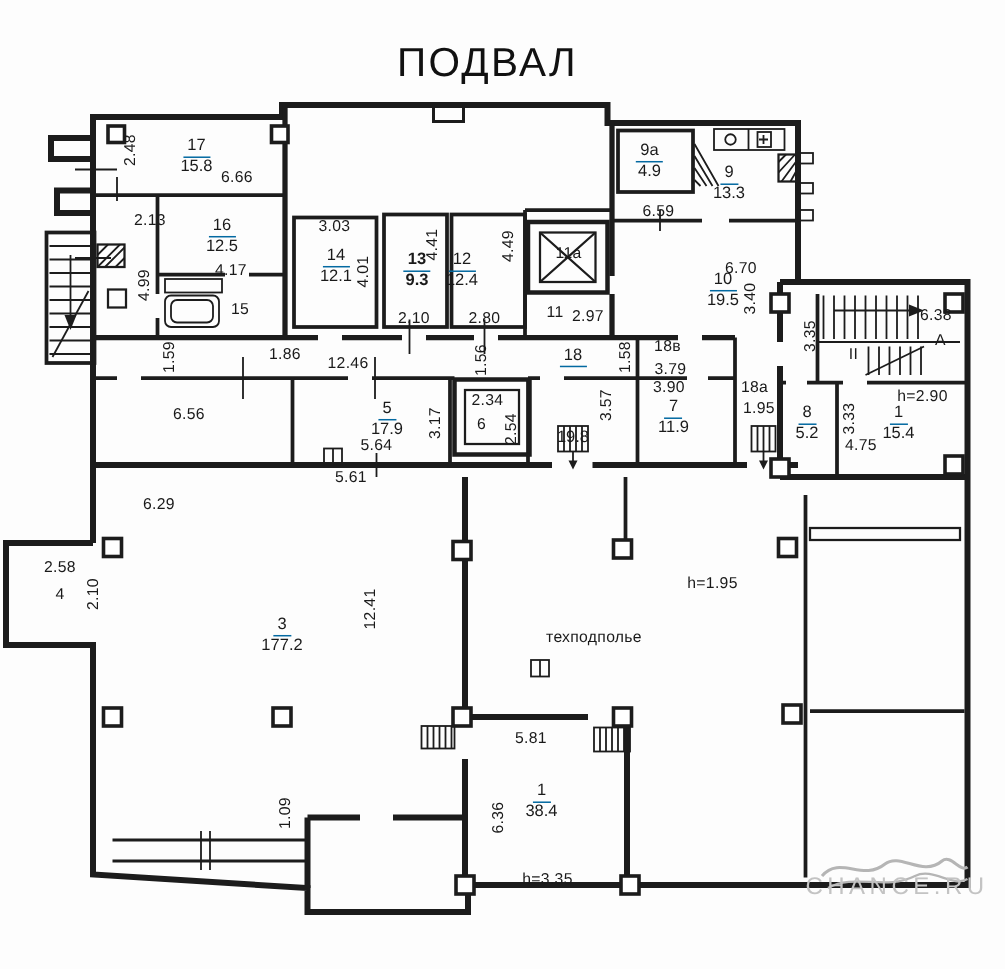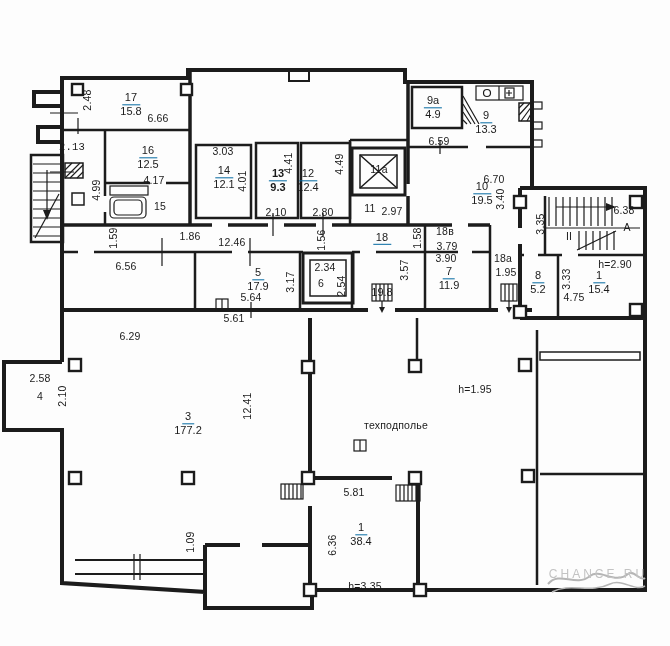--- a/index.html
+++ b/index.html
@@ -7,22 +7,22 @@
         font-family:"Liberation Sans",sans-serif;color:#1a1a1a;overflow:hidden;}
   .plan svg{position:absolute;left:0;top:0;}
   .title{position:absolute;left:325px;top:42px;transform:translate(-50%,-50%);
          font-size:27px;letter-spacing:1.5px;color:#111;}
   .lbl{position:absolute;transform:translate(-50%,-50%);font-size:10.5px;
        white-space:nowrap;letter-spacing:.2px;}
   .lbl.v{transform:translate(-50%,-50%) rotate(-90deg);}
   .room{position:absolute;transform:translate(-50%,-50%);display:flex;
         flex-direction:column;align-items:center;font-size:11px;line-height:1.2;}
   .room .num{border-bottom:1px solid #0369a1;padding:0 3px;}
-  .wm{position:absolute;left:598px;top:574px;transform:translate(-50%,-50%);
-      font-size:12px;letter-spacing:3px;color:#c3c3c3;}
+  .wm{position:absolute;left:598px;top:592px;transform:translate(-50%,-50%);
+      font-size:16px;letter-spacing:3px;color:#c3c3c3;}
 </style>
 </head>
 <body>
 
 <div class="plan">
 
 <svg width="670" height="646" viewBox="0 0 670 646">
 
   <g stroke="#1c1c1c" stroke-width="4" fill="none">
     <path d="M62,362 L62,78 L188,78 L188,70 L405,70 L405,82 L532,82 L532,188"></path>
@@ -157,20 +157,21 @@
     <rect x="354" y="440" width="12" height="11"></rect>
         <path d="M360,440 L360,451"></path>
   </g>
 
   <g stroke="#b5b5b5" fill="none" stroke-width="2">
     <path d="M548,584 C560,570 575,588 590,576 C600,568 615,585 628,574 C634,569 640,582 645,578"></path>
     <path d="M552,592 C570,582 590,594 610,584 C622,578 635,592 645,586" stroke-width="1.5"></path>
   </g>
 </svg>
 
+<div class="title">ПОДВАЛ</div>
 <div id="labels-layer">
       <div class="room" style="left: 131px; top: 105px;">
         <span class="num">17</span>
         <span class="area">15.8</span>
       </div>
       <div class="room" style="left: 148px; top: 158px;">
         <span class="num">16</span>
         <span class="area">12.5</span>
       </div>
       <div class="room" style="left: 224px; top: 178px;">
@@ -220,40 +221,40 @@
       <div class="room" style="left: 188px; top: 424px;">
         <span class="num">3</span>
         <span class="area">177.2</span>
       </div>
       <div class="room" style="left: 361px; top: 535px;">
         <span class="num">1</span>
         <span class="area">38.4</span>
       </div>
       <div class="lbl v" style="left: 87px; top: 100px;">2.48</div>
       <div class="lbl" style="left: 158px; top: 118px;">6.66</div>
-      <div class="lbl" style="left: 72px; top: 147px; font-family: Liberation Mono, monospace;">2.13</div>
+      <div class="lbl" style="left: 100px; top: 147px;">2.13</div>
       <div class="lbl" style="left: 154px; top: 180px;">4.17</div>
       <div class="lbl v" style="left: 96px; top: 190px;">4.99</div>
       <div class="lbl" style="left: 160px; top: 206px;">15</div>
       <div class="lbl" style="left: 223px; top: 151px;">3.03</div>
       <div class="lbl v" style="left: 242px; top: 181px;">4.01</div>
       <div class="lbl v" style="left: 288px; top: 163px;">4.41</div>
       <div class="lbl" style="left: 276px; top: 212px;">2.10</div>
       <div class="lbl v" style="left: 339px; top: 164px;">4.49</div>
       <div class="lbl" style="left: 323px; top: 212px;">2.80</div>
       <div class="lbl" style="left: 379px; top: 169px;">11а</div>
       <div class="lbl" style="left: 370px; top: 208px;">11</div>
       <div class="lbl" style="left: 392px; top: 211px;">2.97</div>
       <div class="lbl" style="left: 439px; top: 141px;">6.59</div>
       <div class="lbl" style="left: 494px; top: 179px;">6.70</div>
       <div class="lbl v" style="left: 500px; top: 199px;">3.40</div>
       <div class="lbl v" style="left: 113px; top: 238px;">1.59</div>
       <div class="lbl" style="left: 190px; top: 236px;">1.86</div>
       <div class="lbl" style="left: 232px; top: 242px;">12.46</div>
-      <div class="lbl" style="left: 126px; top: 266px;">6.56</div>
+      <div class="lbl" style="left: 126px; top: 276px;">6.56</div>
       <div class="lbl v" style="left: 290px; top: 282px;">3.17</div>
       <div class="lbl" style="left: 251px; top: 297px;">5.64</div>
       <div class="lbl" style="left: 325px; top: 267px;">2.34</div>
       <div class="lbl" style="left: 321px; top: 283px;">6</div>
       <div class="lbl v" style="left: 341px; top: 286px;">2.54</div>
       <div class="lbl v" style="left: 404px; top: 270px;">3.57</div>
       <div class="lbl v" style="left: 321px; top: 240px;">1.56</div>
       <div class="lbl v" style="left: 417px; top: 238px;">1.58</div>
       <div class="lbl" style="left: 445px; top: 231px;">18в</div>
       <div class="lbl" style="left: 447px; top: 246px;">3.79</div>
@@ -261,21 +262,21 @@
       <div class="lbl" style="left: 503px; top: 258px;">18а</div>
       <div class="lbl" style="left: 506px; top: 272px;">1.95</div>
       <div class="lbl v" style="left: 540px; top: 224px;">3.35</div>
       <div class="lbl" style="left: 624px; top: 210px;">6.38</div>
       <div class="lbl" style="left: 627px; top: 227px;">А</div>
       <div class="lbl" style="left: 569px; top: 236px;">II</div>
       <div class="lbl" style="left: 615px; top: 264px;">h=2.90</div>
       <div class="lbl v" style="left: 566px; top: 279px;">3.33</div>
       <div class="lbl" style="left: 574px; top: 297px;">4.75</div>
       <div class="lbl" style="left: 234px; top: 318px;">5.61</div>
-      <div class="lbl" style="left: 130px; top: 336px;">6.29</div>
+      <div class="lbl" style="left: 106px; top: 336px;">6.29</div>
       <div class="lbl" style="left: 40px; top: 378px;">2.58</div>
       <div class="lbl" style="left: 40px; top: 396px;">4</div>
       <div class="lbl v" style="left: 62px; top: 396px;">2.10</div>
       <div class="lbl v" style="left: 247px; top: 406px;">12.41</div>
       <div class="lbl" style="left: 396px; top: 425px;">техподполье</div>
       <div class="lbl" style="left: 475px; top: 389px;">h=1.95</div>
       <div class="lbl" style="left: 354px; top: 492px;">5.81</div>
       <div class="lbl v" style="left: 332px; top: 545px;">6.36</div>
       <div class="lbl" style="left: 365px; top: 586px;">h=3.35</div>
       <div class="lbl v" style="left: 190px; top: 542px;">1.09</div>

